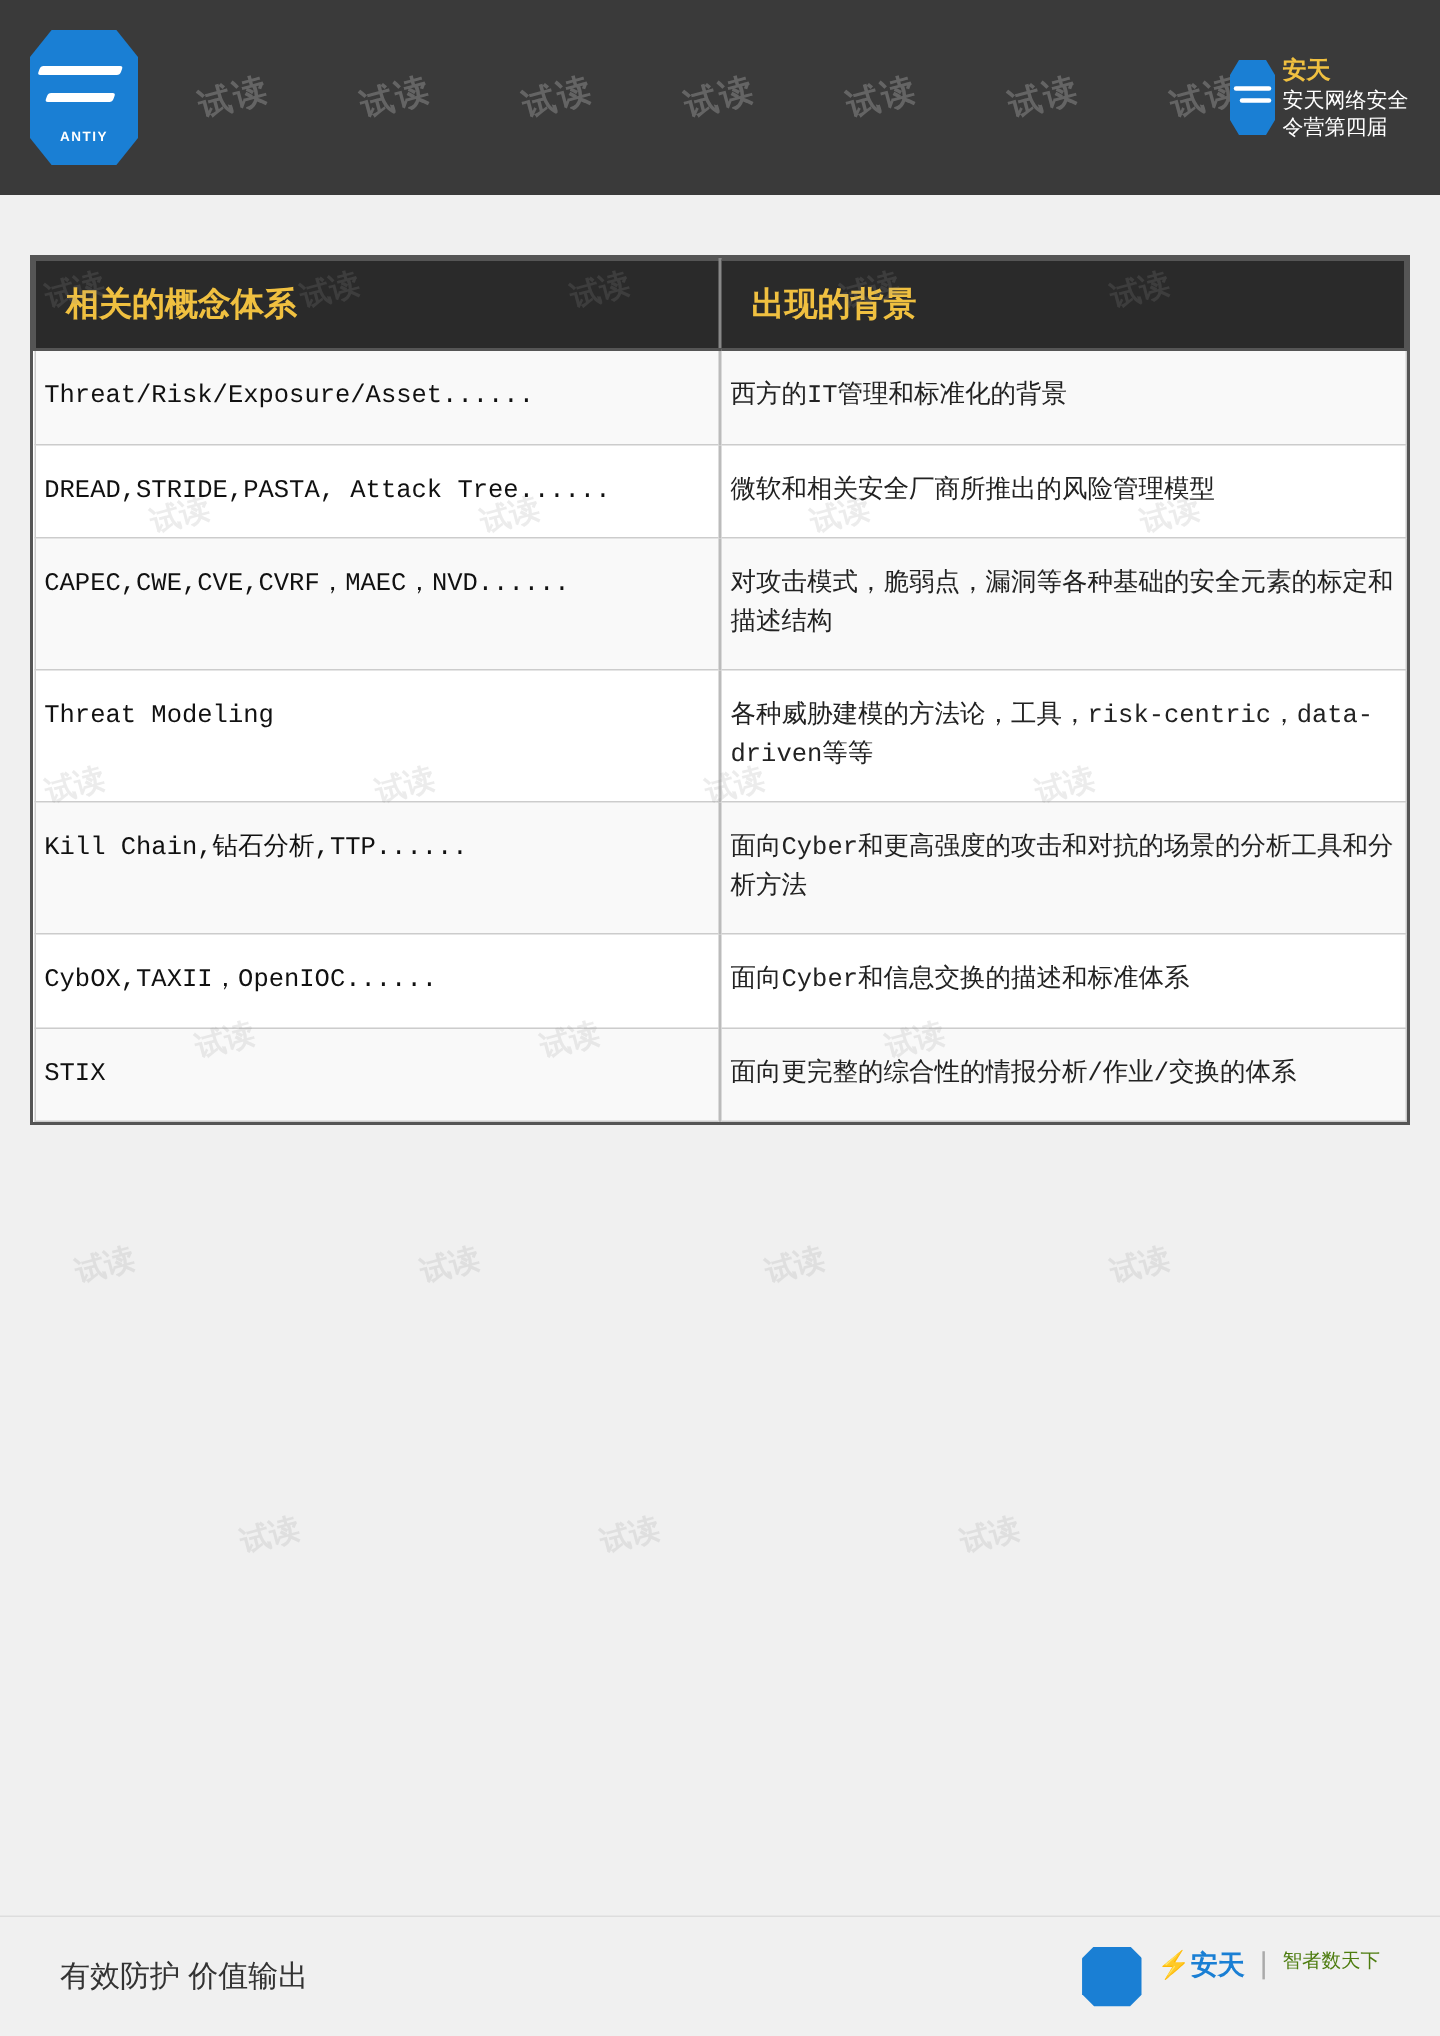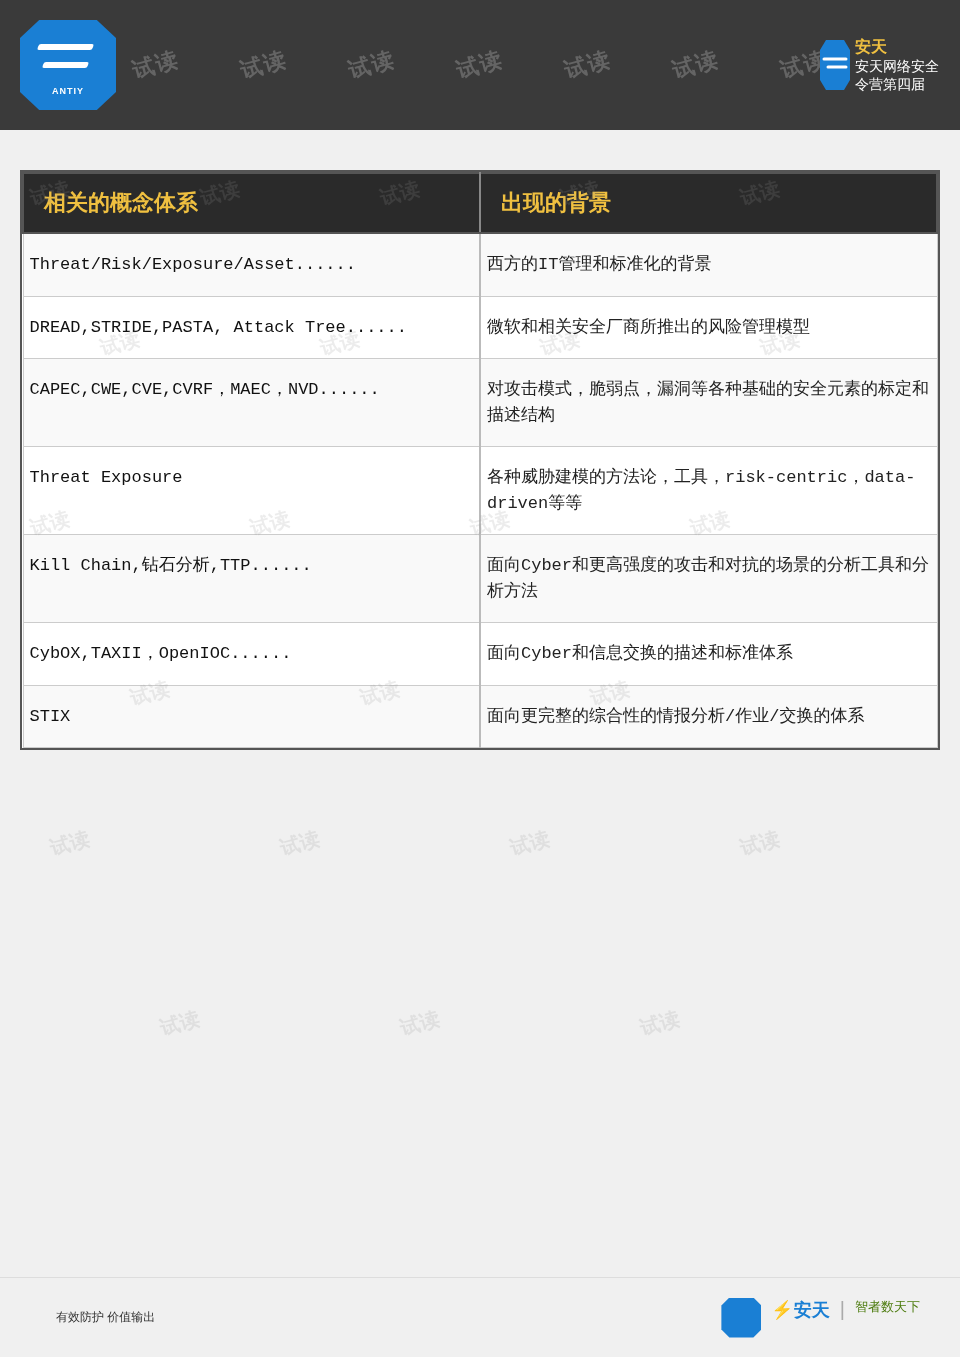--- a/index.html
+++ b/index.html
@@ -19,21 +19,21 @@
       height: 130px;
       background: #3a3a3a;
       position: relative;
       display: flex;
       align-items: center;
       justify-content: space-between;
       padding: 0 20px;
     }
 
     .logo-box {
-      width: 96px;
+      width: 72px;
       height: 90px;
       background: #1a7fd4;
       clip-path: polygon(20% 0%, 80% 0%, 100% 20%, 100% 80%, 80% 100%, 20% 100%, 0% 80%, 0% 20%);
       display: flex;
       align-items: center;
       justify-content: center;
       flex-direction: column;
       position: relative;
     }
 
@@ -216,24 +216,23 @@
       height: 80px;
       background: #f0f0f0;
       display: flex;
       align-items: center;
       justify-content: space-between;
       padding: 0 40px;
       border-top: 1px solid #ddd;
     }
 
     .footer-left {
-      font-size: 12px;
+      font-size: 20px;
       color: #333;
       font-weight: 500;
-      margin-left: 16px;
     }
 
     .footer-right {
       display: flex;
       align-items: flex-start;
       gap: 10px;
     }
 
     .footer-brand-icon {
       width: 40px;
@@ -332,21 +331,21 @@
         </tr>
         <tr class="data-row">
           <td>DREAD,STRIDE,PASTA, Attack Tree......</td>
           <td>微软和相关安全厂商所推出的风险管理模型</td>
         </tr>
         <tr class="data-row">
           <td>CAPEC,CWE,CVE,CVRF，MAEC，NVD......</td>
           <td>对攻击模式，脆弱点，漏洞等各种基础的安全元素的标定和描述结构</td>
         </tr>
         <tr class="data-row">
-          <td>Threat Exposure</td>
+          <td>Threat Modeling</td>
           <td>各种威胁建模的方法论，工具，risk-centric，data-driven等等</td>
         </tr>
         <tr class="data-row">
           <td>Kill Chain,钻石分析,TTP......</td>
           <td>面向Cyber和更高强度的攻击和对抗的场景的分析工具和分析方法</td>
         </tr>
         <tr class="data-row">
           <td>CybOX,TAXII，OpenIOC......</td>
           <td>面向Cyber和信息交换的描述和标准体系</td>
         </tr>

